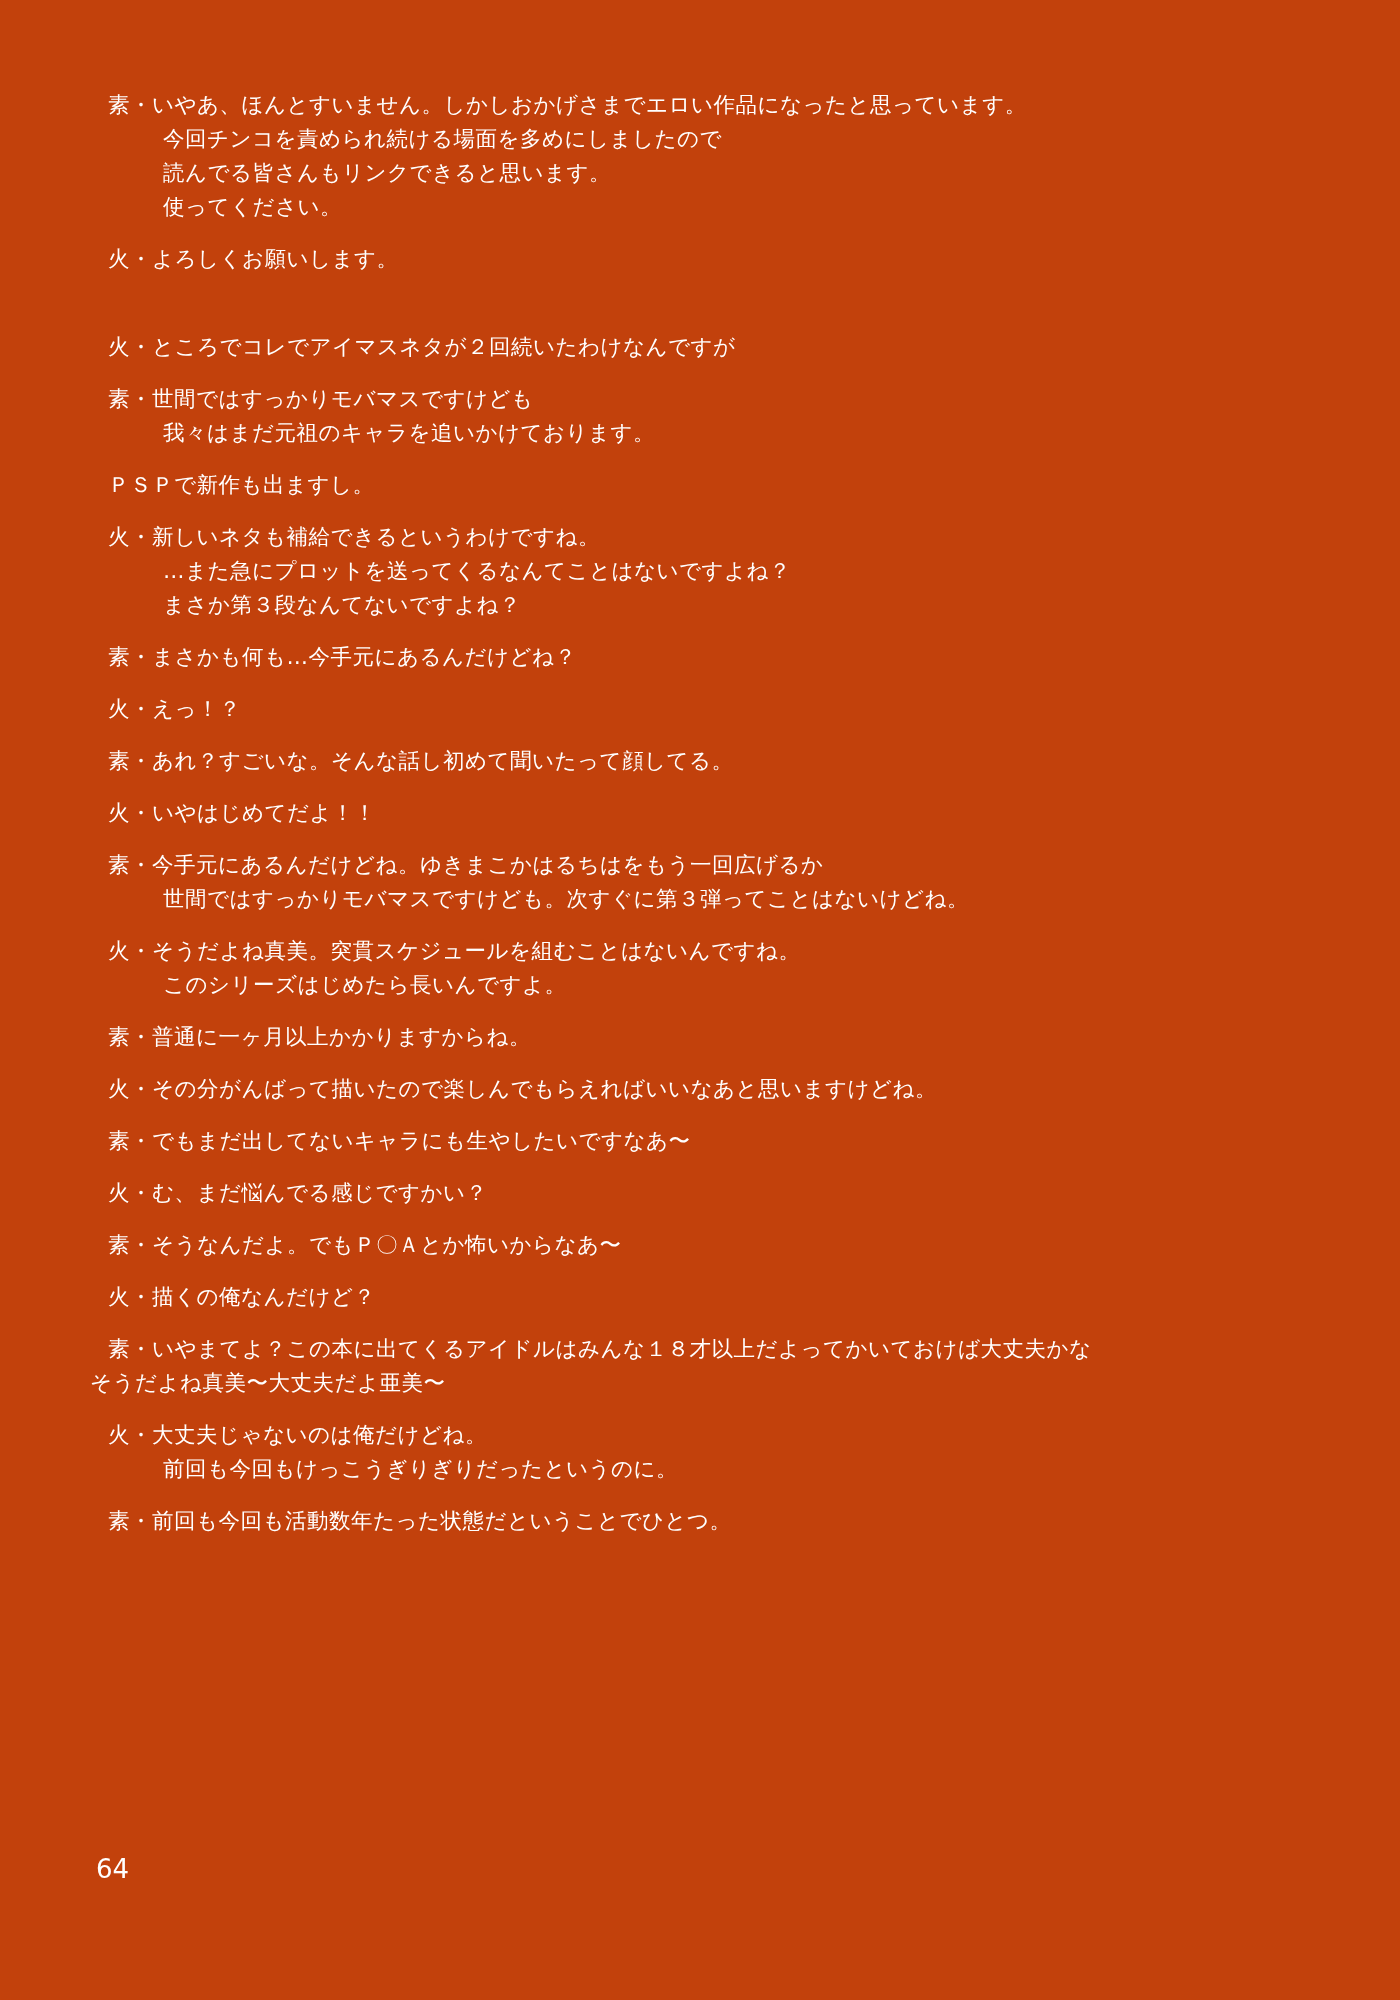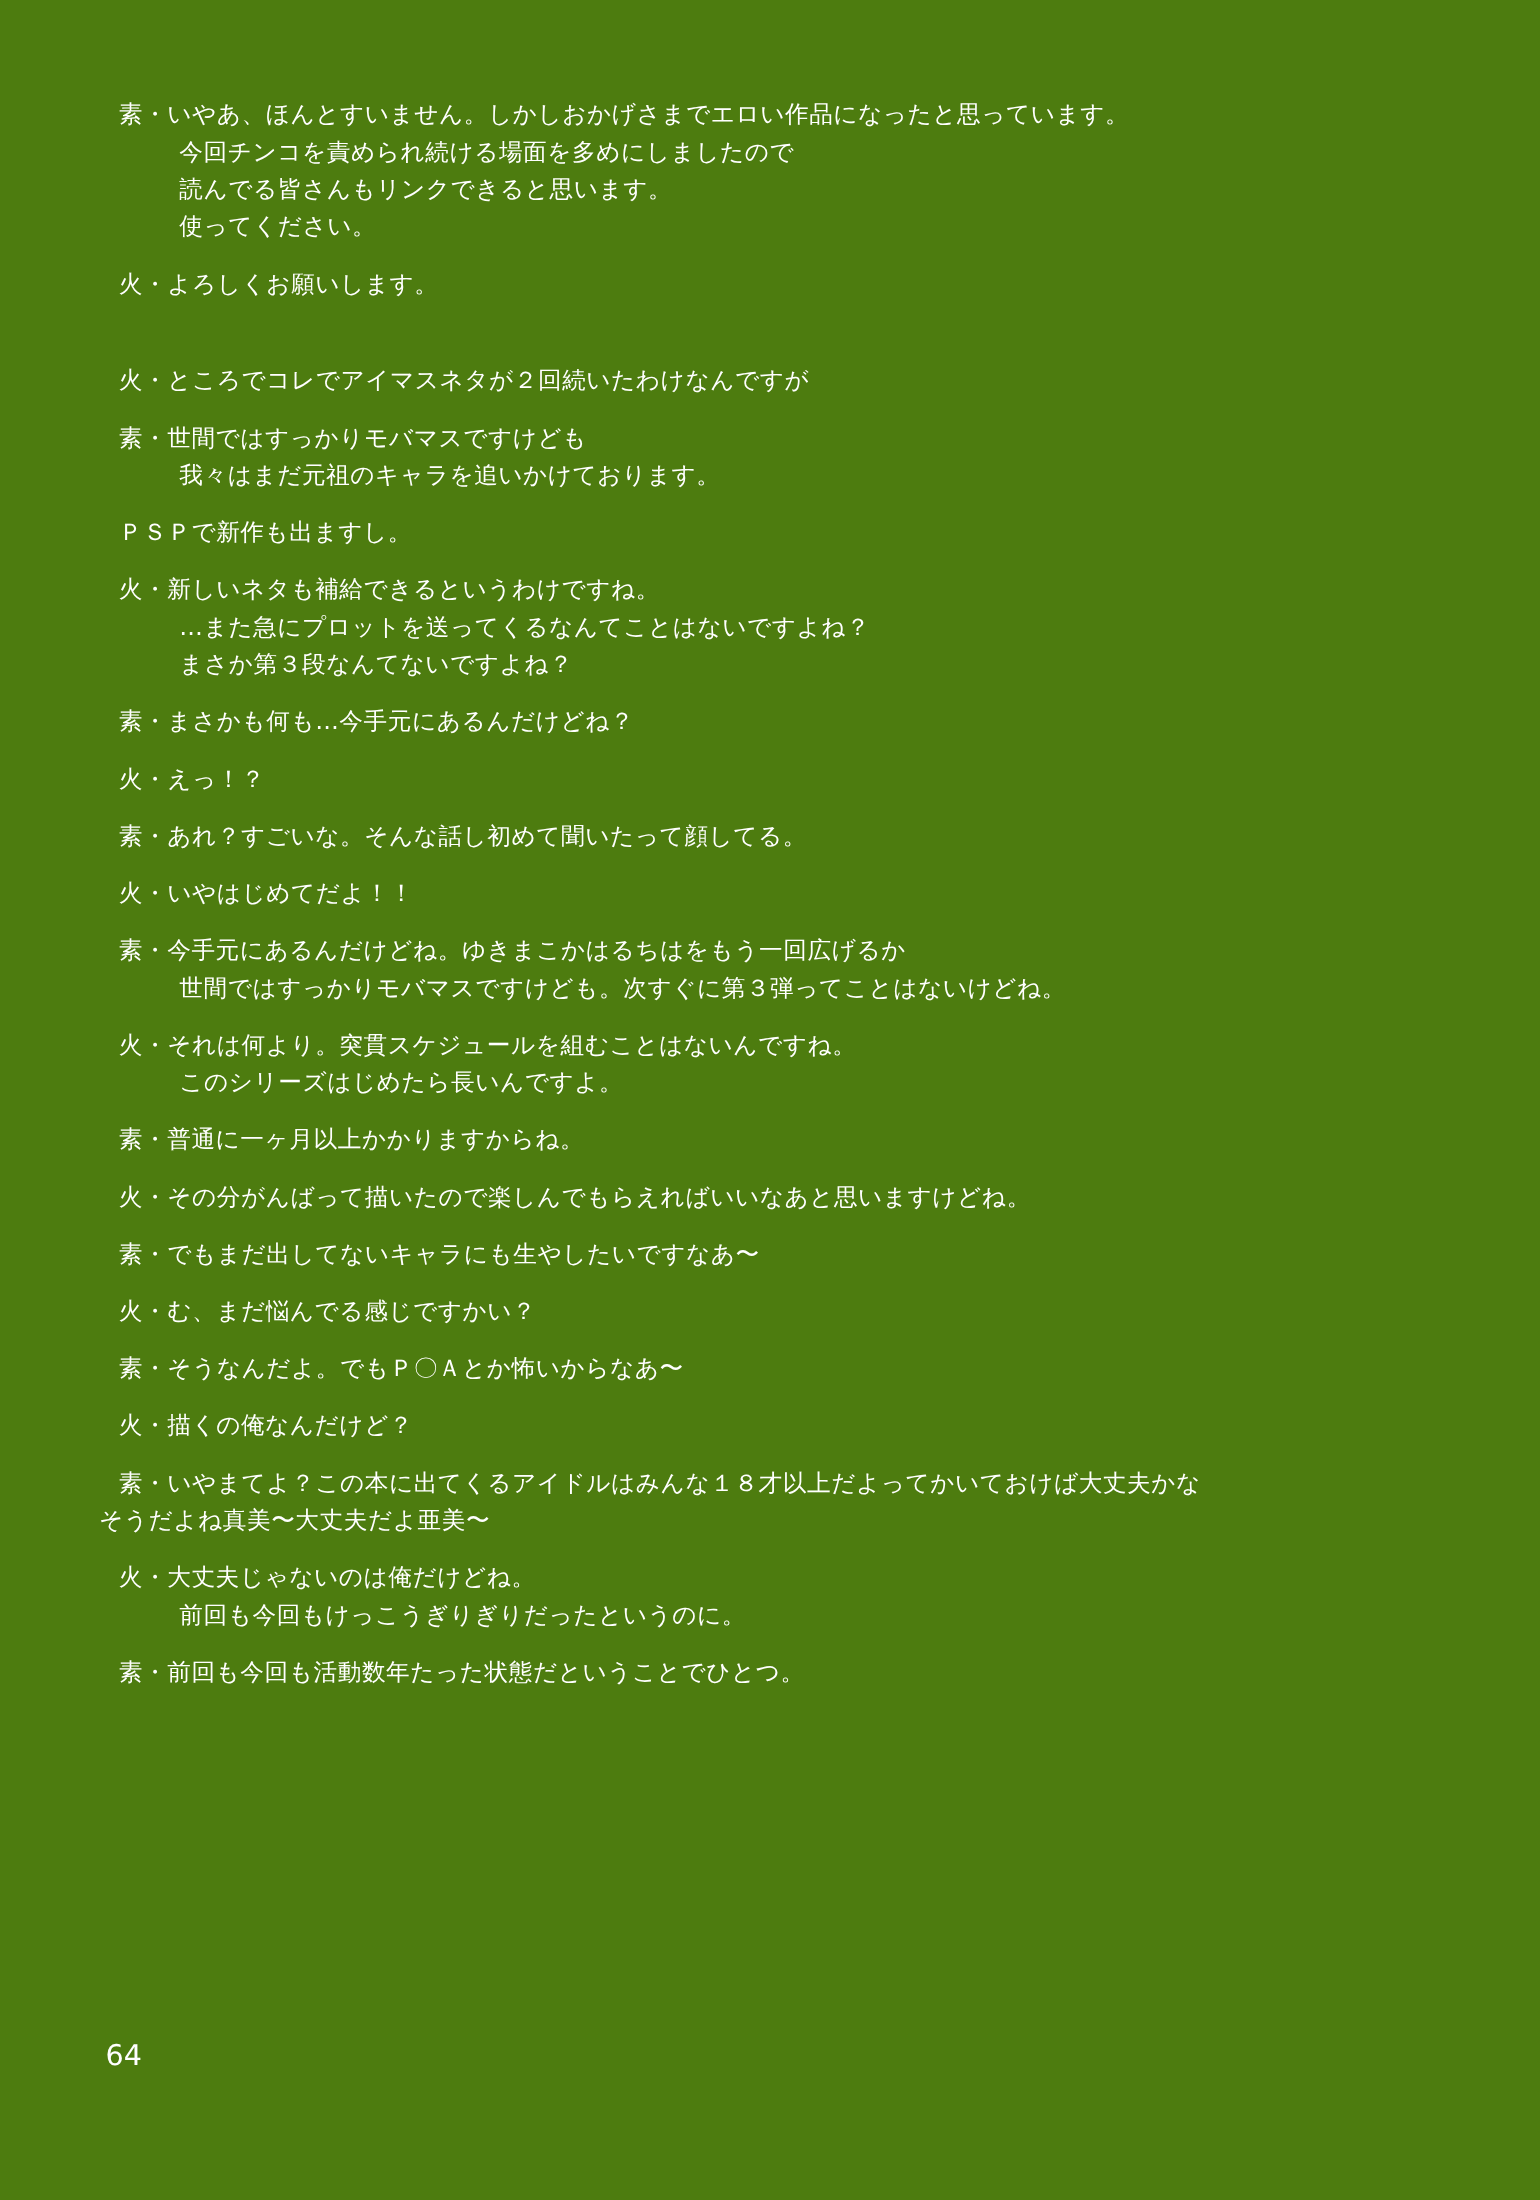--- a/index.html
+++ b/index.html
@@ -11,21 +11,21 @@
     width: 1400px;
     height: 2000px;
     position: relative;
     font-family: "DejaVu Sans", "Liberation Sans", sans-serif;
     color: #ffffff;
     overflow: hidden;
   }
   .page {
     position: absolute;
     inset: 0;
-    background: #4d7c0f;
+    background: #c2410c;
   }
   .content {
     position: absolute;
     left: 0;
     top: 0;
     width: 1400px;
   }
   .block {
     margin: 0;
     padding: 0;
@@ -96,21 +96,21 @@
           <div class="line indent-0">素・あれ？すごいな。そんな話し初めて聞いたって顔してる。</div>
         </div>
         <div class="speaker-block">
           <div class="line indent-0">火・いやはじめてだよ！！</div>
         </div>
         <div class="speaker-block">
           <div class="line indent-0">素・今手元にあるんだけどね。ゆきまこかはるちはをもう一回広げるか</div>
           <div class="line indent-2">世間ではすっかりモバマスですけども。次すぐに第３弾ってことはないけどね。</div>
         </div>
         <div class="speaker-block">
-          <div class="line indent-0">火・それは何より。突貫スケジュールを組むことはないんですね。</div>
+          <div class="line indent-0">火・そうだよね真美。突貫スケジュールを組むことはないんですね。</div>
           <div class="line indent-2">このシリーズはじめたら長いんですよ。</div>
         </div>
         <div class="speaker-block">
           <div class="line indent-0">素・普通に一ヶ月以上かかりますからね。</div>
         </div>
         <div class="speaker-block">
           <div class="line indent-0">火・その分がんばって描いたので楽しんでもらえればいいなあと思いますけどね。</div>
         </div>
         <div class="speaker-block">
           <div class="line indent-0">素・でもまだ出してないキャラにも生やしたいですなあ〜</div>

